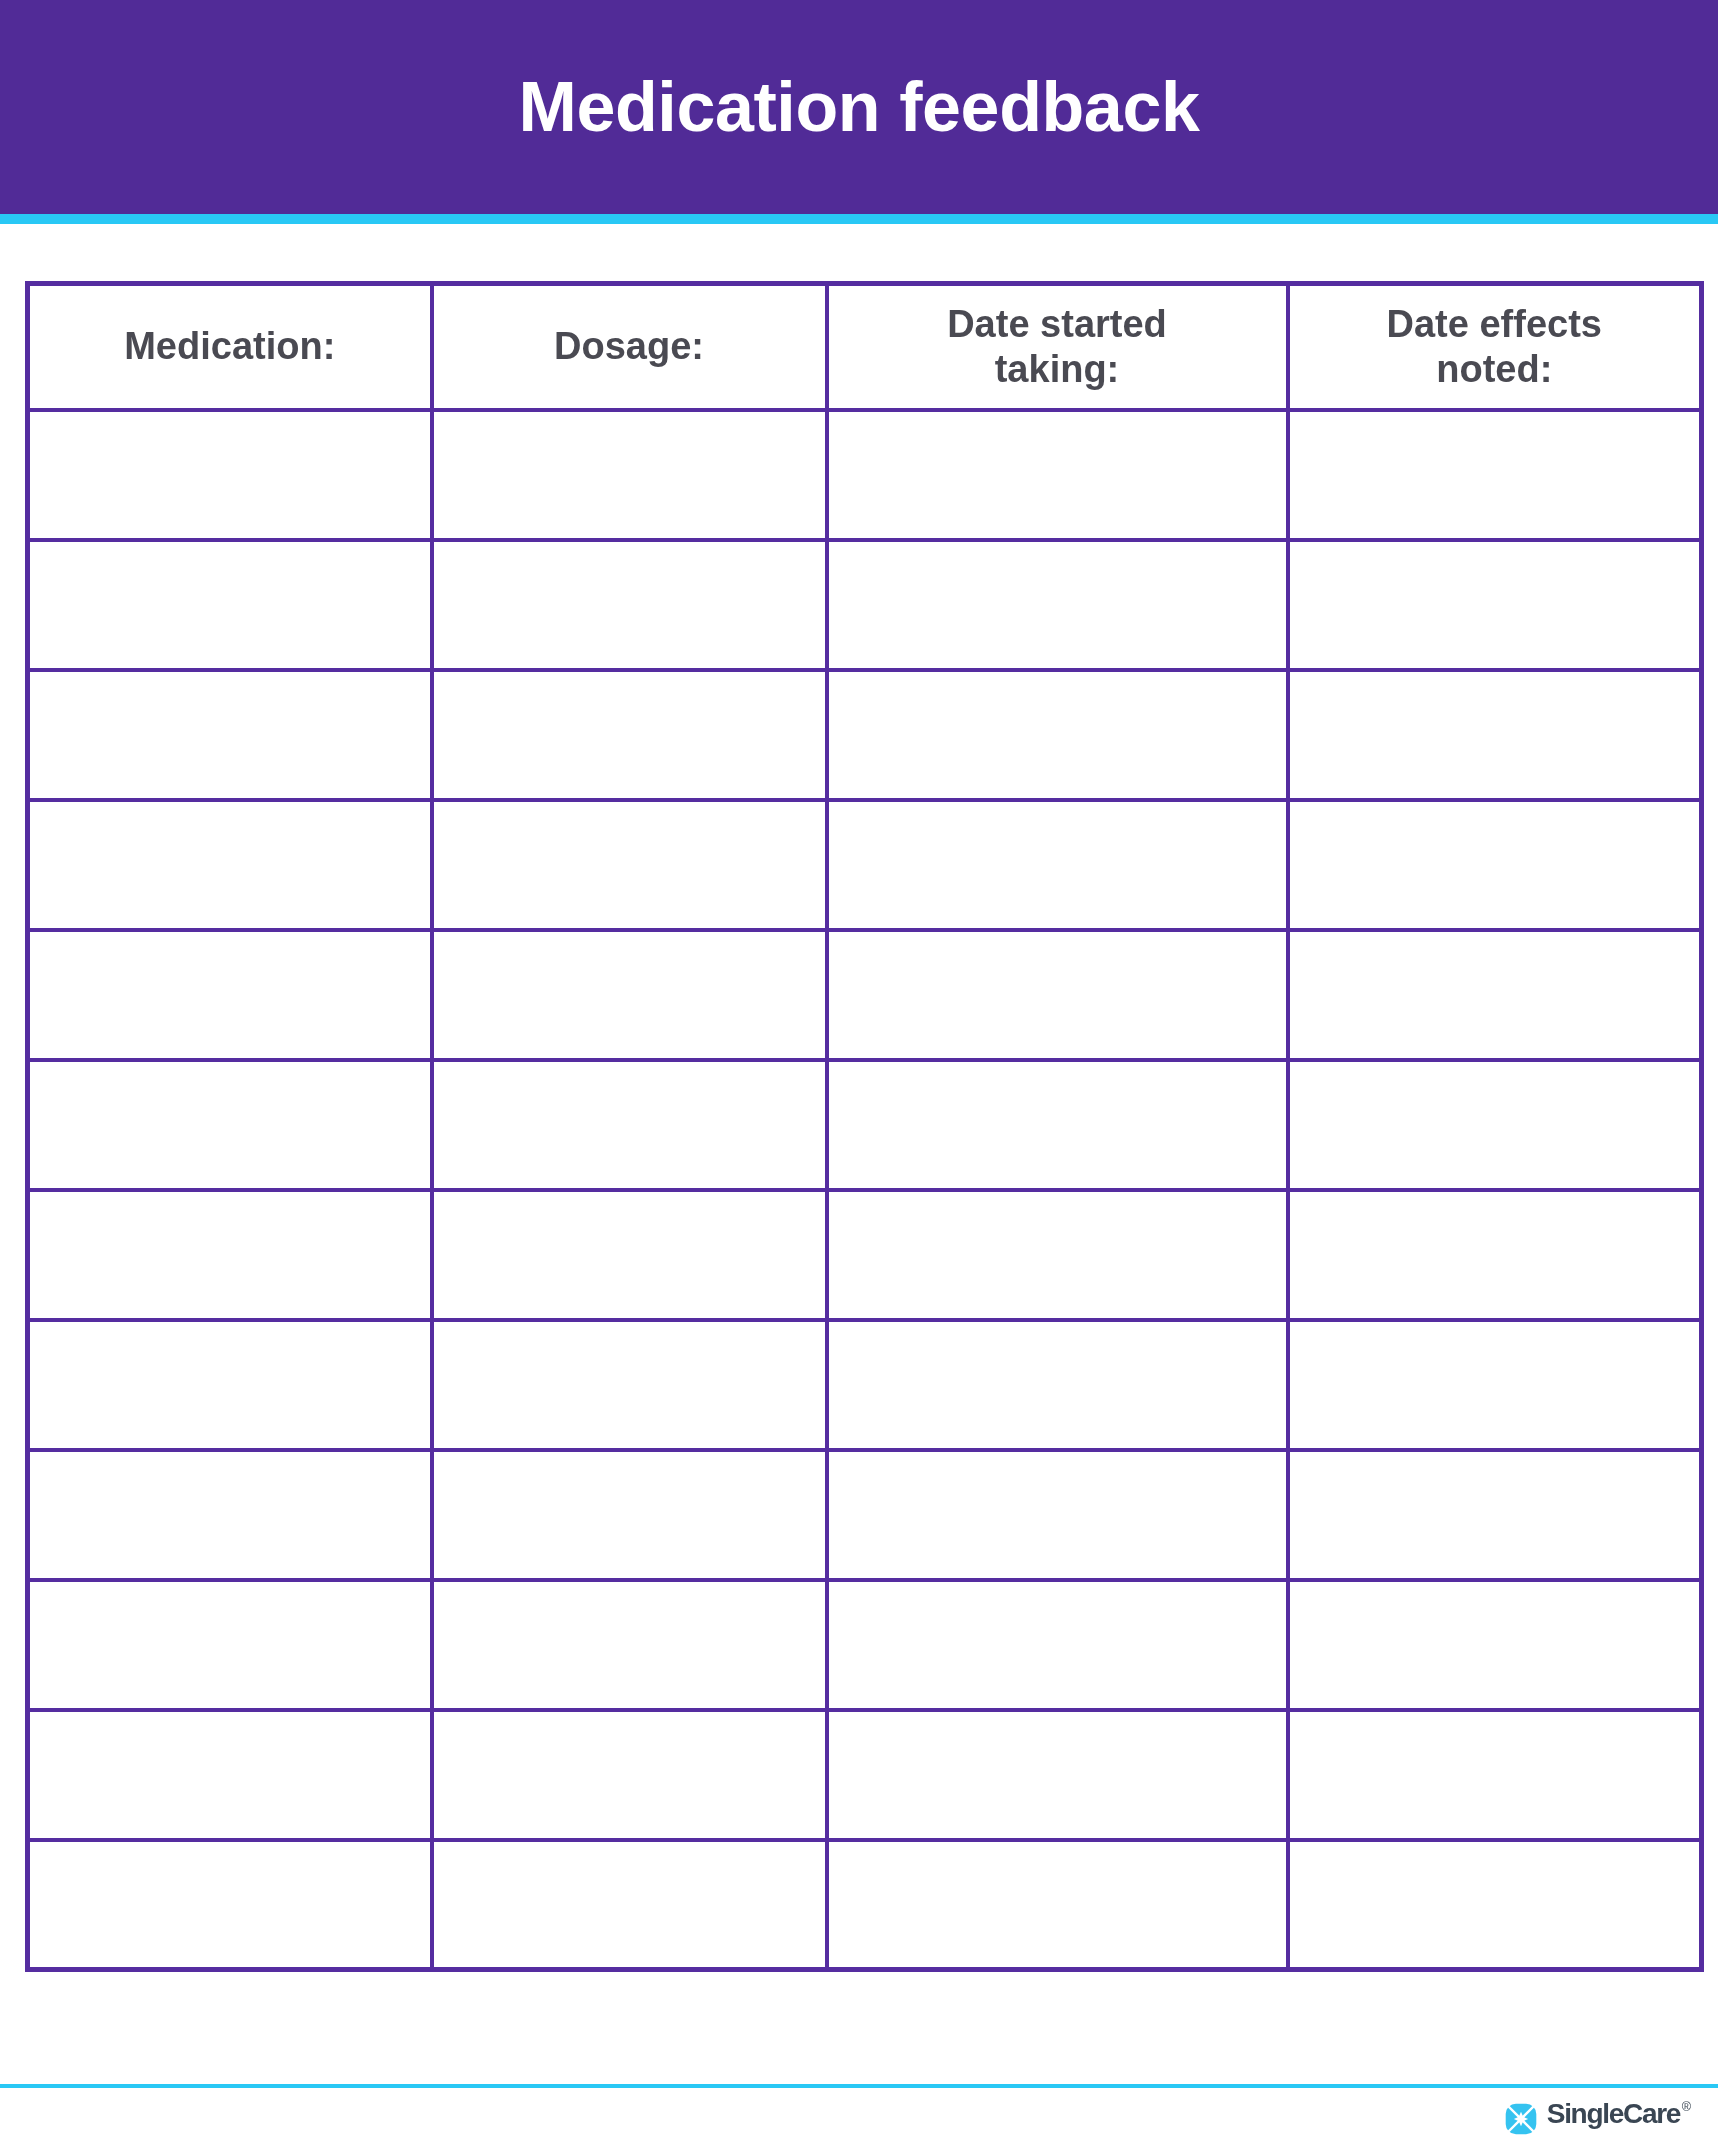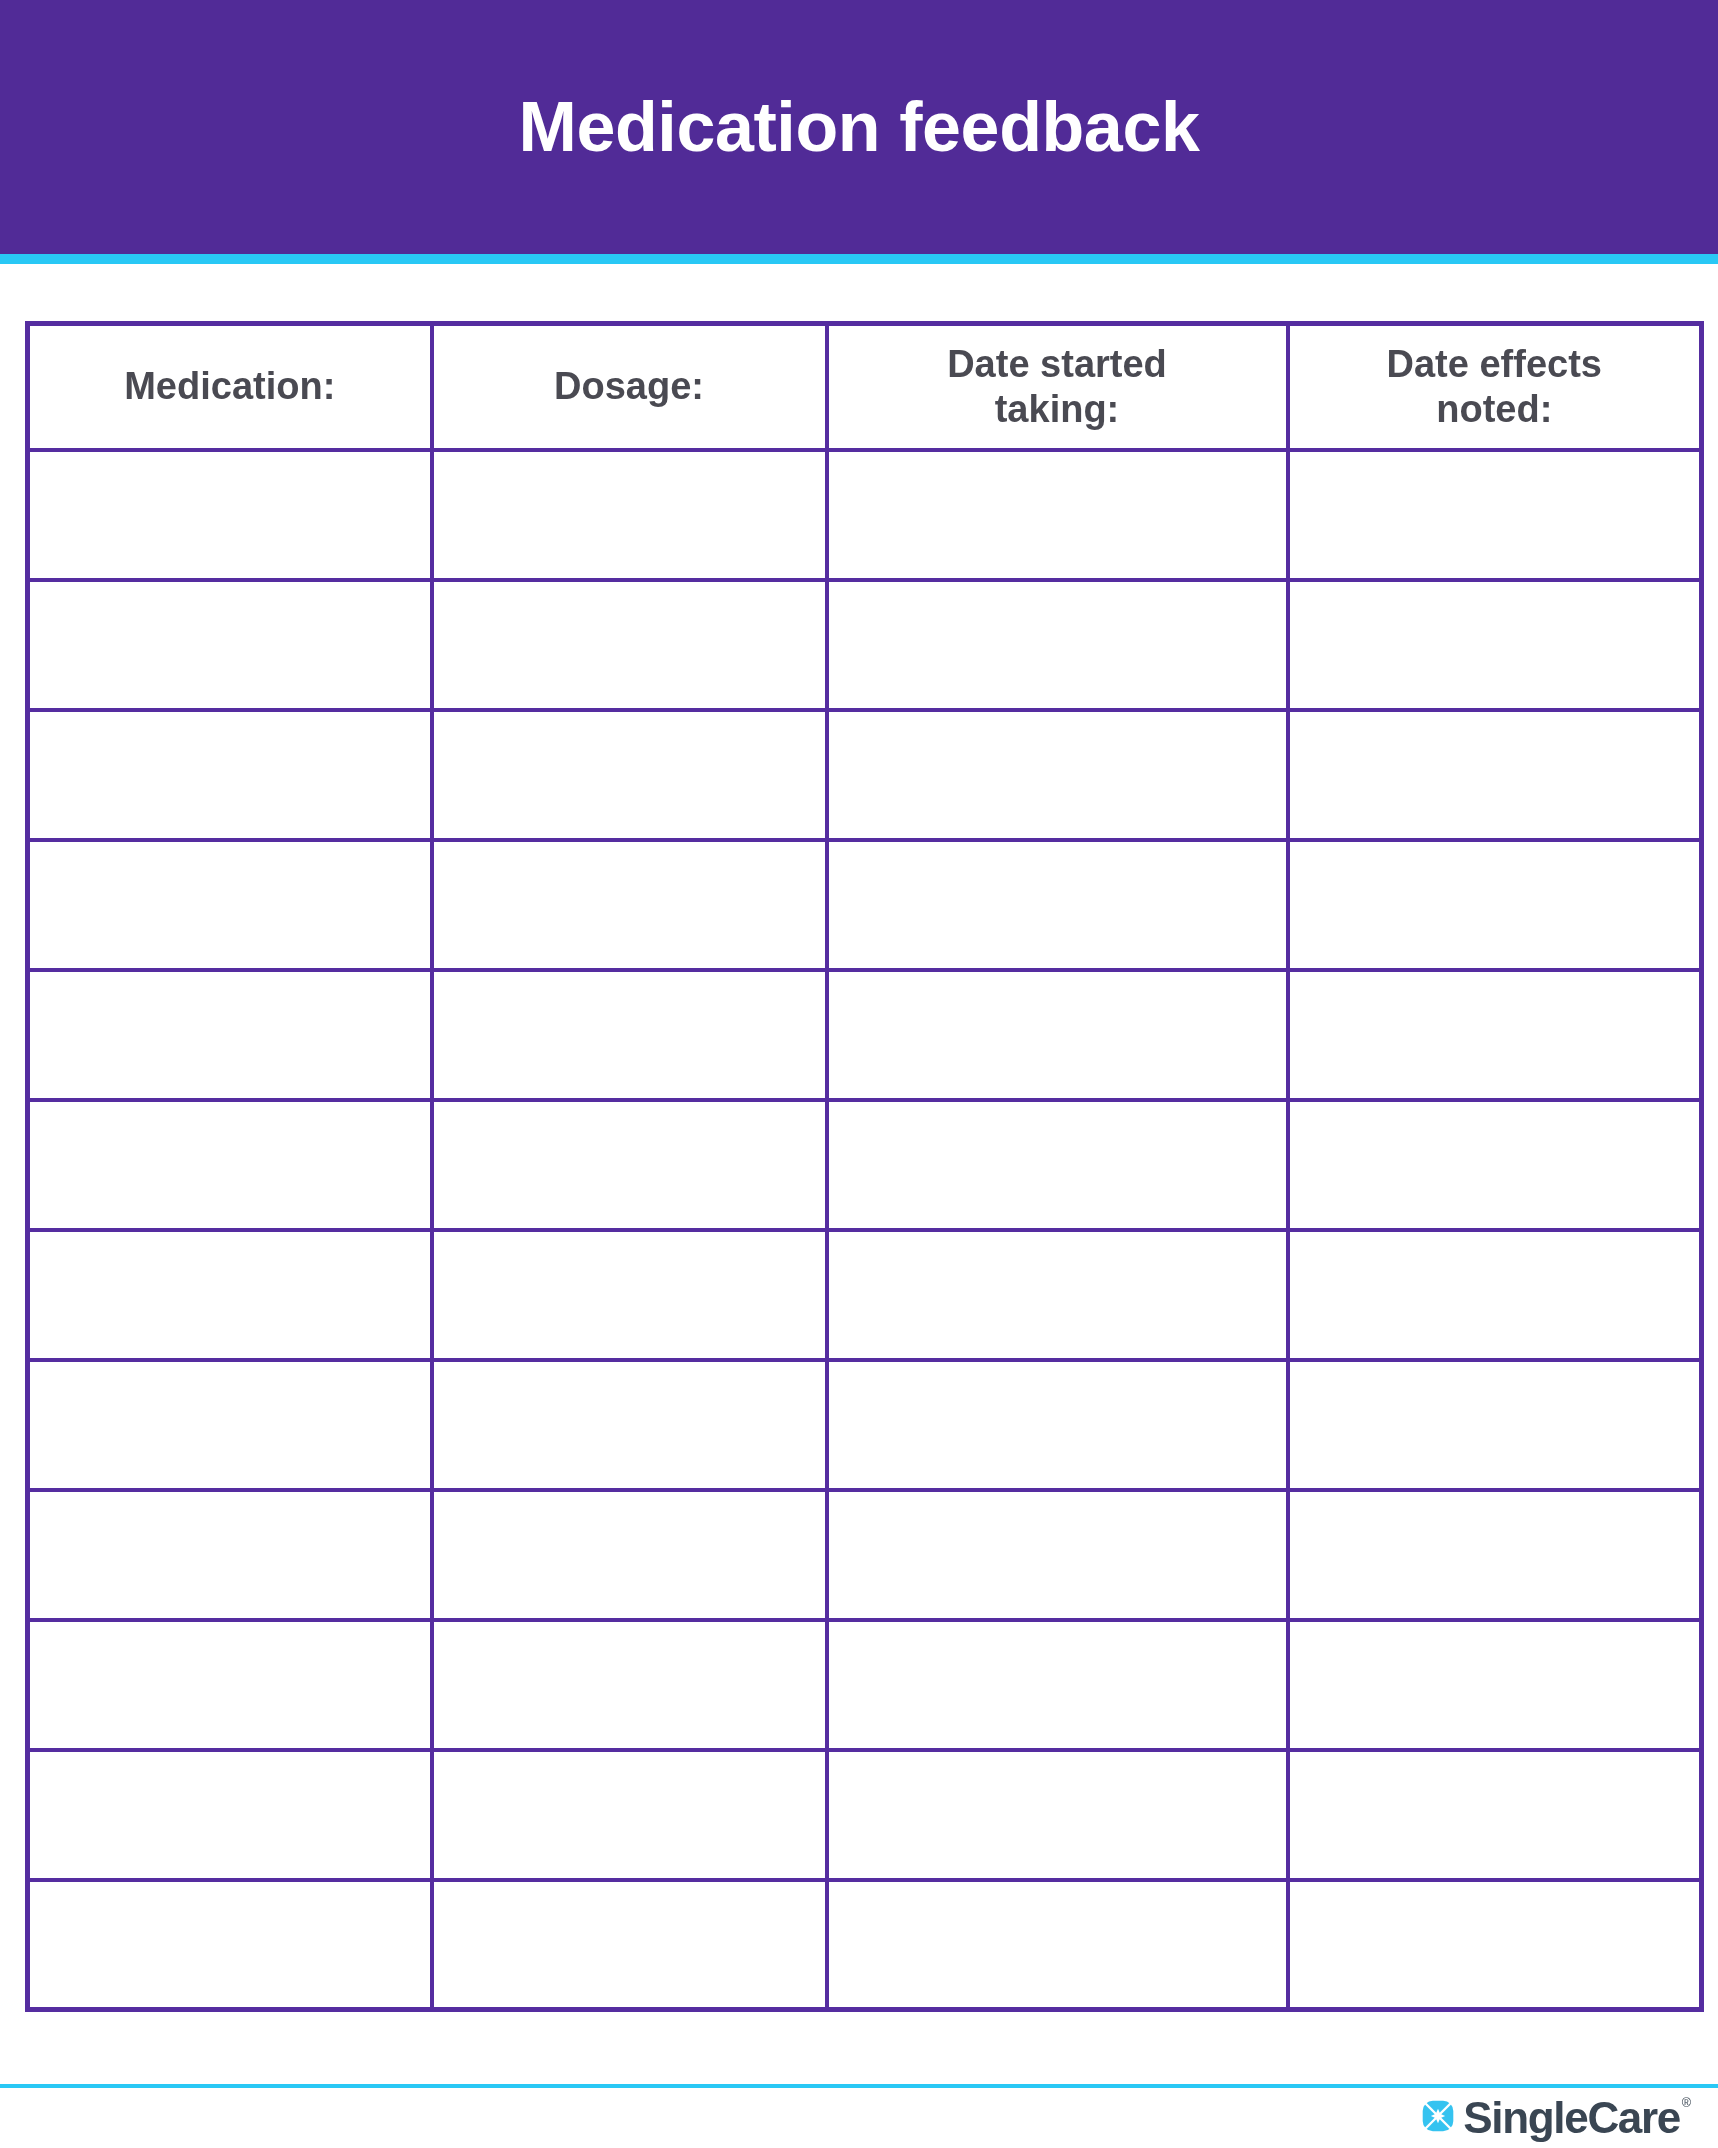--- a/index.html
+++ b/index.html
@@ -8,21 +8,21 @@
     width: 1718px;
     height: 2148px;
     position: relative;
     background: #ffffff;
     font-family: "Liberation Sans", sans-serif;
     overflow: hidden;
   }
 
   
   .banner {
-    height: 254px;
+    height: 214px;
     background: #512B97;
     display: flex;
     align-items: center;
     justify-content: center;
   }
   .banner h1 {
     margin: 0;
     color: #ffffff;
     font-size: 70px;
     font-weight: 700;
@@ -64,21 +64,21 @@
   footer.brand-bar {
     height: 60px;
     display: flex;
     align-items: center;
     justify-content: flex-end;
     padding-right: 27px;
   }
   .logo { display: flex; align-items: flex-start; }
   .logo svg { width: 34px; height: 34px; margin-top: 2.5px; }
   .brand {
-    font-size: 44px;
+    font-size: 28px;
     font-weight: 700;
     color: #3A4653;
     letter-spacing: -1.3px;
     line-height: 1;
     margin-left: 8.4px;
   }
   .reg {
     font-size: 12.6px;
     color: #3A4653;
     margin-left: 1.7px;

